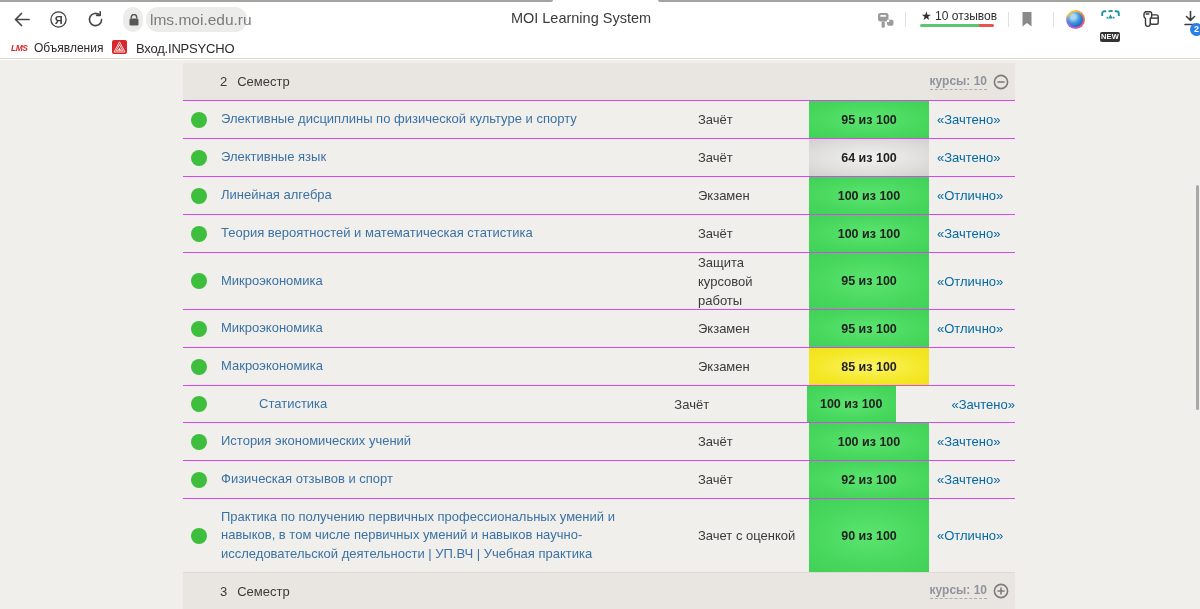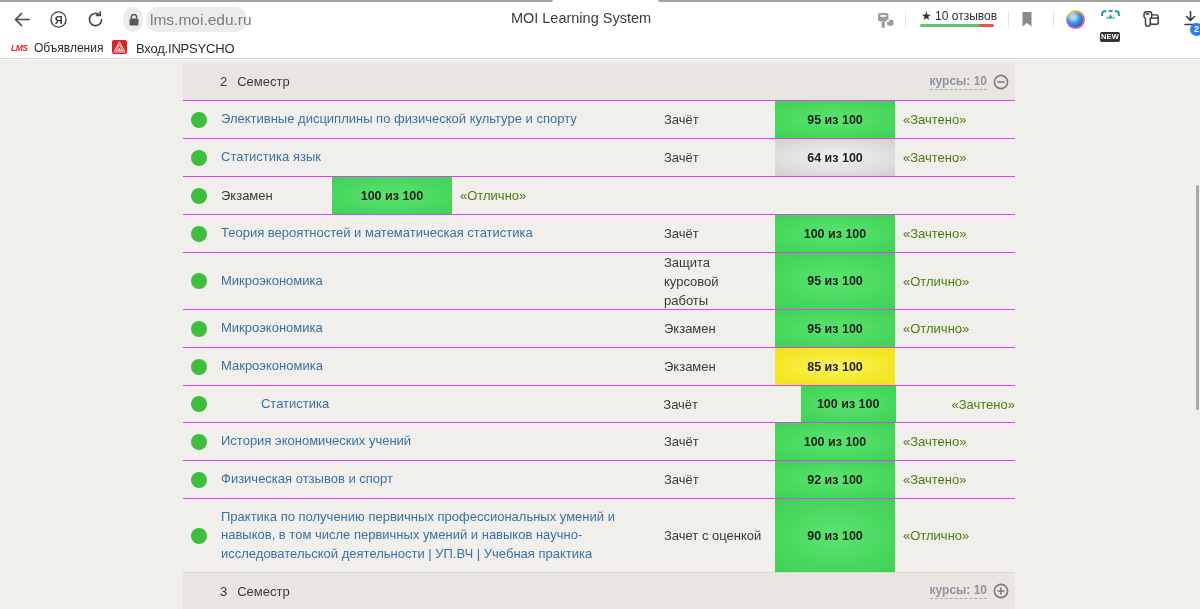--- a/index.html
+++ b/index.html
@@ -48,23 +48,23 @@
   .semh { height:37px; background:#e9e6e1; display:flex; align-items:center; font-size:13px; color:#3a3a3a; }
   .semh .num { margin-left:37px; }
   .semh .word { margin-left:10px; }
   .semh .right { margin-left:auto; margin-right:6px; display:flex; align-items:flex-end;font-weight:bold; }
   .kursy { font-size:12px; color:#8f949c; border-bottom:1px dashed #a8adb5; padding-bottom:1px; margin-right:6px; }
 
   .row { display:flex; border-top:1px solid #d946ef; }
   .row .dotc { width:38px; display:flex; align-items:center; }
   .dot { width:16px; height:16px; border-radius:50%; background:#3dbe3d; margin-left:7.5px; }
   .row .titlec { width:443px; display:flex; align-items:center; font-size:13px; color:#3a72a4; padding-right:24px; line-height:18.5px; }
-  .row .examc { width:111px; display:flex; align-items:center; font-size:13px; color:#3a3a3a; line-height:19px; padding-right:10px; }
+  .row .examc { width:111px; display:flex; align-items:center; font-size:13px; color:#3a3a3a; line-height:19px; padding-right:10px;margin-left:34px; }
   .row .badgec { width:120px; display:flex; align-items:center; justify-content:center; font-size:12.5px; font-weight:bold; color:#222; }
-  .row .gradec { flex:1; display:flex; align-items:center; font-size:13px; color:#4d7c0f; padding-left:8px; }
+  .row .gradec { flex:1; display:flex; align-items:center; font-size:13px; color:#0369a1; padding-left:8px; }
 
   .bg-green { background:radial-gradient(ellipse 90% 80% at 50% 50%, #5be46f 0%, #47d75d 55%, #3ecd54 100%); }
   .bg-grey  { background:radial-gradient(ellipse 90% 80% at 50% 50%, #f1f1f1 0%, #dedddc 55%, #c9c8c6 100%);text-align:right; }
   .bg-yellow{ background:radial-gradient(ellipse 90% 80% at 50% 50%, #fbf463 0%, #f4e724 55%, #efdf14 100%); }
 
   .h38 { height:38px; }
   .h37 { height:37px;gap:48px; }
   .h57 { height:57px; }
   .h74 { height:74px; }
 
@@ -180,30 +180,31 @@
       <div class="titlec">Элективные дисциплины по физической культуре и спорту</div>
       <div class="examc">Зачёт</div>
       <div class="badgec bg-green">95 из 100</div>
       <div class="gradec">«Зачтено»</div>
     </div>
 
     <div class="row h38">
       <div class="dotc">
           <div class="dot"></div>
         </div>
-      <div class="titlec">Статистика язык</div>
+      <div class="titlec">Элективные язык</div>
       <div class="examc">Зачёт</div>
       <div class="badgec bg-grey">64 из 100</div>
       <div class="gradec">«Зачтено»</div>
     </div>
 
     <div class="row h38">
       <div class="dotc">
           <div class="dot"></div>
         </div>
+      <div class="titlec">Линейная алгебра</div>
       <div class="examc">Экзамен</div>
       <div class="badgec bg-green">100 из 100</div>
       <div class="gradec">«Отлично»</div>
     </div>
 
     <div class="row h38">
       <div class="dotc">
           <div class="dot"></div>
         </div>
       <div class="titlec">Теория вероятностей и математическая статистика</div>

